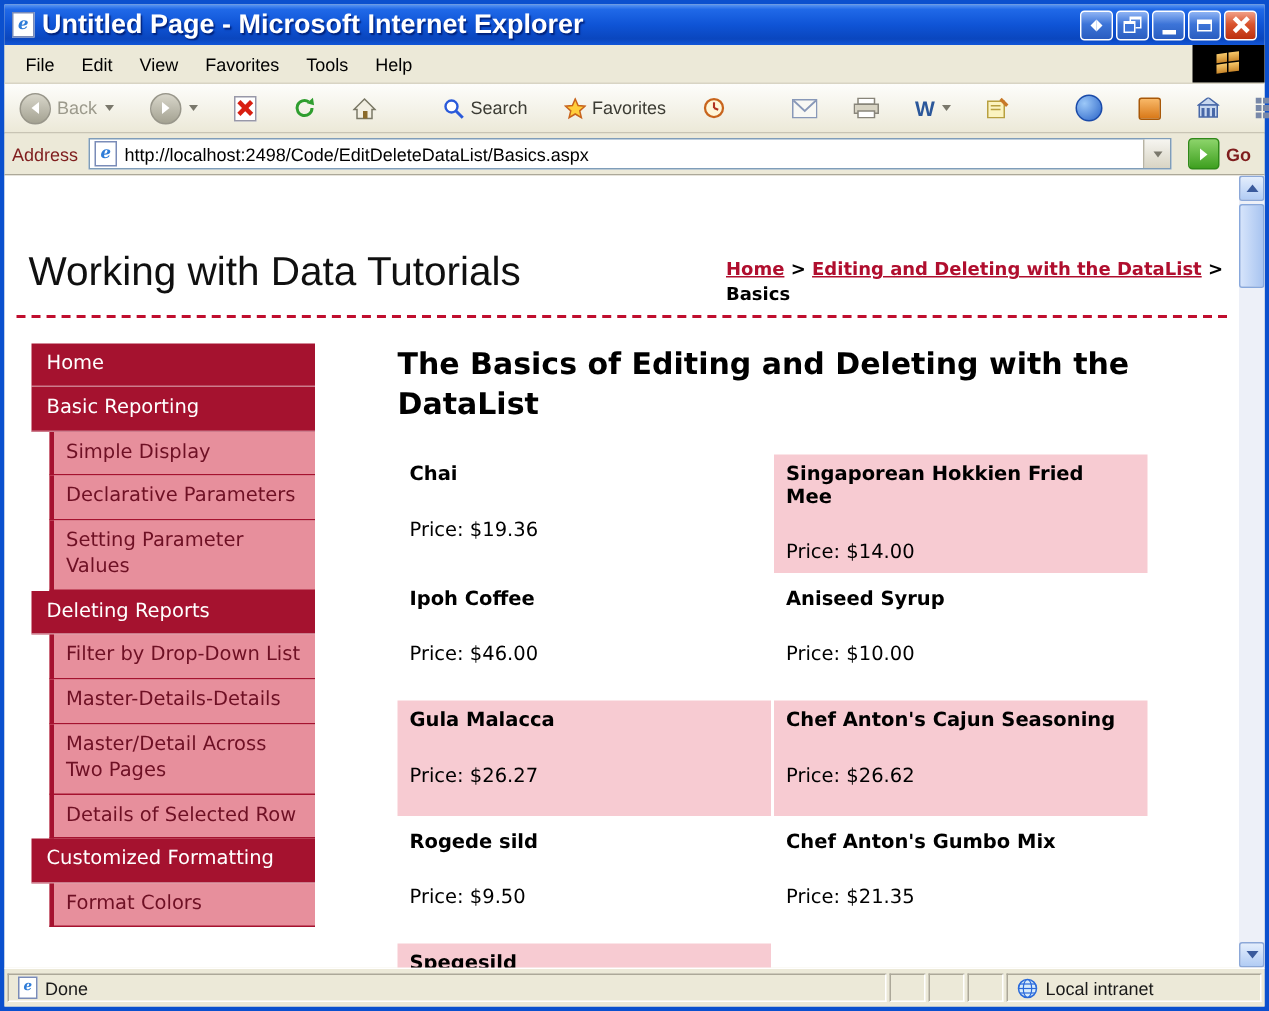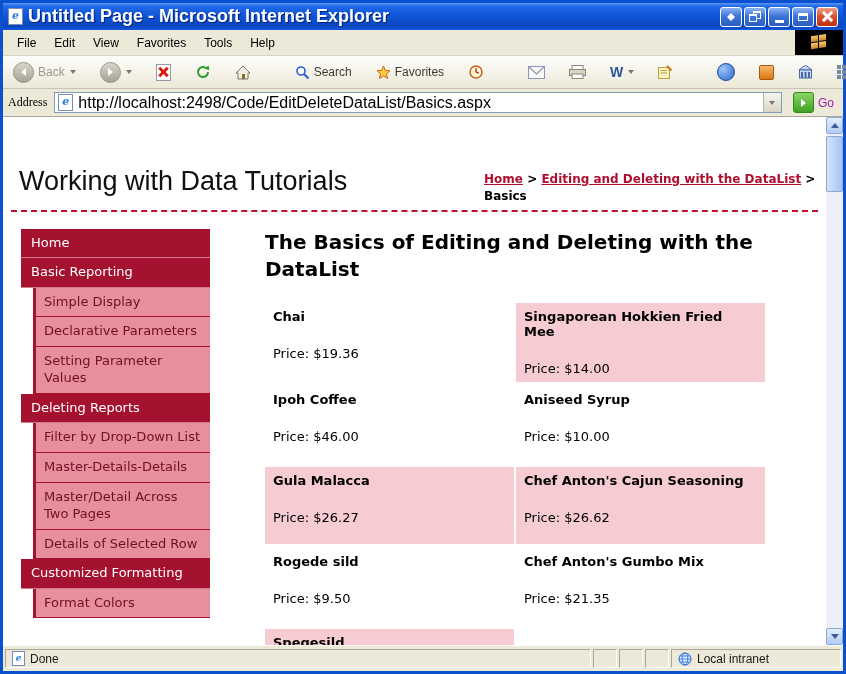--- a/index.html
+++ b/index.html
@@ -47,26 +47,26 @@
   .stop-doc{width:13px;height:15px;background:#fff;border:1px solid #9898A8;position:relative;}
   .stop-doc::before,.stop-doc::after{content:"";position:absolute;left:5px;top:1px;width:3px;height:12px;background:#D81E10;}
   .stop-doc::before{transform:rotate(45deg);}
   .stop-doc::after{transform:rotate(-45deg);}
   .word-glyph{font-weight:bold;font-size:14px;color:#2B579A;}
   .ball{width:16px;height:16px;border-radius:50%;background:radial-gradient(circle at 5px 5px,#9CC8F8,#2A64C8);border:1px solid #1A4AA8;}
   .orange-chip{width:13px;height:13px;background:linear-gradient(180deg,#F8B868,#D87818);border:1px solid #A85808;border-radius:2px;}
 
   
   .addrbar{flex:0 0 27px;height:27px;display:flex;align-items:center;background:#ECE9D8;border-bottom:1px solid #ACA899;padding:0 5px;gap:7px;font-size:12px;}
-  .addr-label{color:#000000;font-family:Liberation Serif, serif;}
+  .addr-label{color:#7f1d1d;}
   .addr-field{flex:1;height:21px;background:#fff;border:1px solid #7F9DB9;display:flex;align-items:center;padding:0 0 0 3px;gap:5px;box-sizing:border-box;}
-  .addr-url{flex:1;font-size:16px;color:#000;white-space:nowrap;overflow:hidden;}
+  .addr-url{flex:1;font-size:12px;color:#000;white-space:nowrap;overflow:hidden;}
   .addr-dd{width:17px;height:19px;background:linear-gradient(180deg,#F6F5F0,#D8D4C4);border-left:1px solid #B8B4A4;display:flex;align-items:center;justify-content:center;}
   .addr-dd .dd{margin:0;}
-  .go-btn{display:flex;align-items:center;gap:4px;font-size:12px;font-weight:normal;color:#a21caf;padding:1px 4px;text-align:center;}
+  .go-btn{display:flex;align-items:center;gap:4px;font-size:12px;font-weight:bold;color:#7f1d1d;padding:1px 4px;text-align:center;}
   .go-icon{width:19px;height:19px;background:linear-gradient(180deg,#8CD46A,#3FA020);border:1px solid #2F8A18;border-radius:3px;display:flex;align-items:center;justify-content:center;}
 
   
   .content{flex:1;background:#fff;position:relative;overflow:hidden;padding-right:17px;}
   .page-header{display:flex;justify-content:space-between;align-items:flex-start;padding:9px 10px 3px 16px;margin-top:40px;}
   .site-title{font-size:27px;color:#101010;letter-spacing:0;}
   .breadcrumb{width:332px;font-size:12px;font-weight:bold;color:#000;line-height:1.4;padding-top:5px;font-family:"DejaVu Sans",sans-serif;}
   .bc-link{color:#B00E2E;text-decoration:underline;cursor:pointer;}
   .bc-sep{color:#000;}
   .divider{border-bottom:2px dashed #C00E2E;margin:2px 8px 0 8px;}

